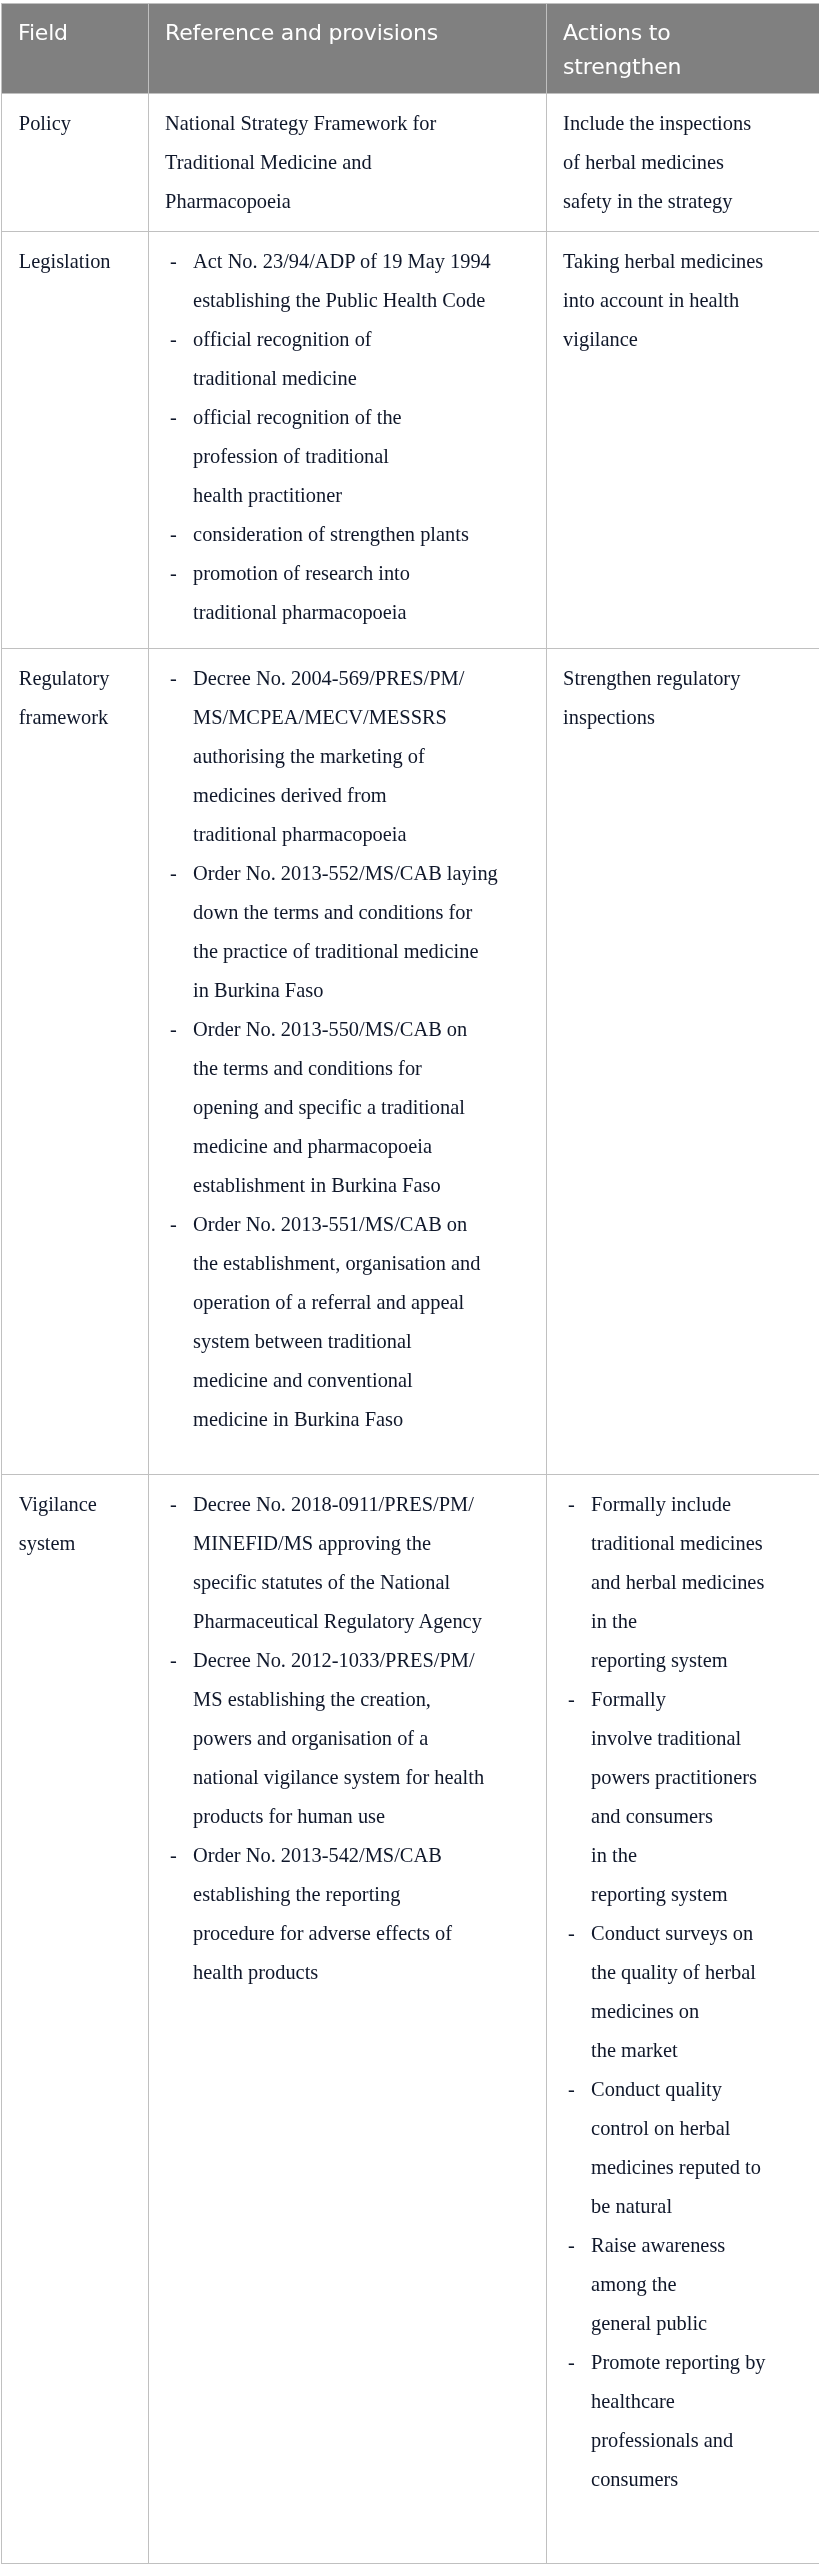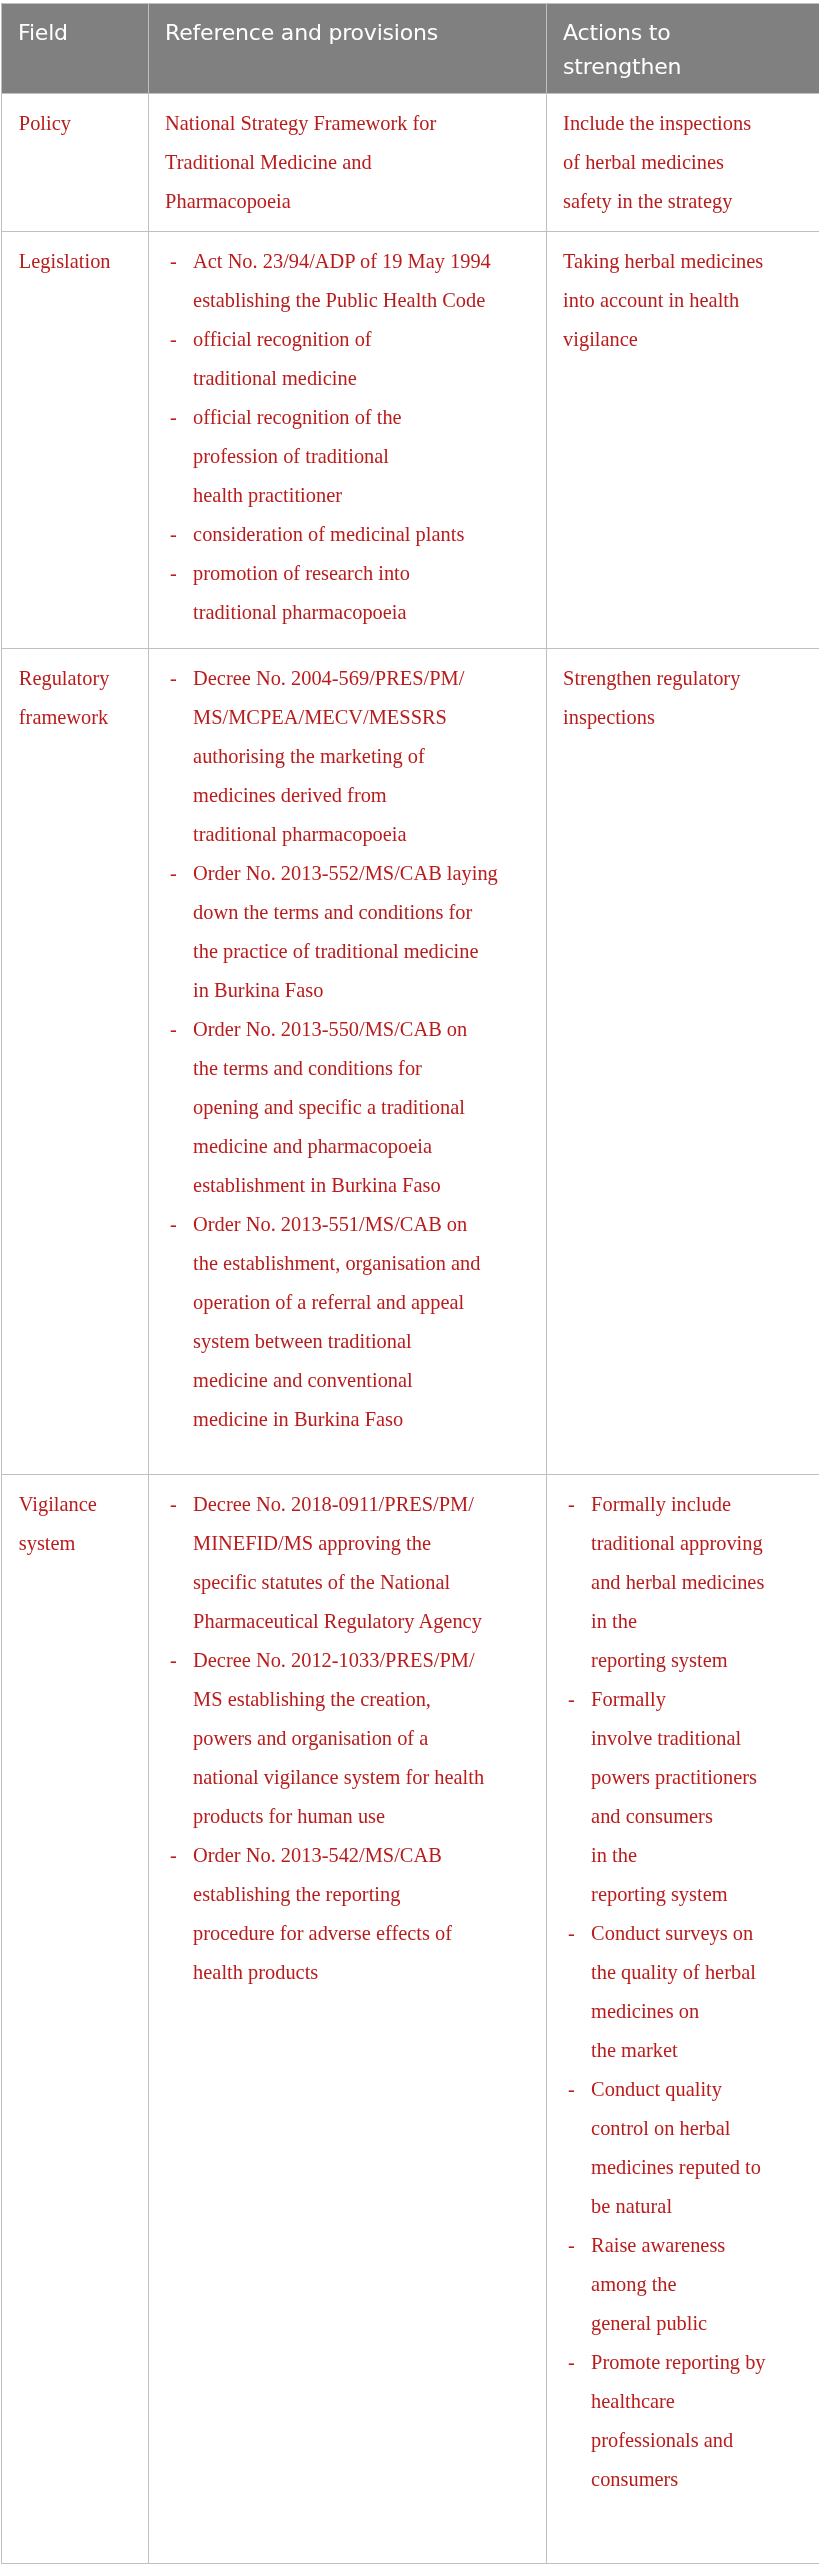--- a/index.html
+++ b/index.html
@@ -40,21 +40,21 @@
     padding: 11.4px 16.3px 0 16.3px;
     height: 77px;
     box-sizing: border-box;
     height: 90px;
     letter-spacing: -0.2px;
   }
   tbody td {
     font-family: "Liberation Serif", serif;
     font-size: 20.4px;
     line-height: 39px;
-    color: #b91c1c;
+    color: #0f172a;
     padding: 9.8px 14.7px 9.8px 16.3px;
   }
   tbody tr.row-policy td { height: 112px; }
   tbody tr.row-legislation td { height: 397px; margin-left: 32px; }
   tbody tr.row-regulatory td { height: 805px; }
   tbody tr.row-vigilance td { height: 1068px; }
   .line { display: block; white-space: nowrap; }
   ul.dash {
     list-style: none;
     margin: 0;
@@ -130,21 +130,21 @@
               <span class="line">traditional medicine</span>
             </li>
             <li>
               <span class="dash-mark">-</span>
               <span class="line">official recognition of the</span>
               <span class="line">profession of traditional</span>
               <span class="line">health practitioner</span>
             </li>
             <li>
               <span class="dash-mark">-</span>
-              <span class="line">consideration of medicinal plants</span>
+              <span class="line">consideration of strengthen plants</span>
             </li>
             <li>
               <span class="dash-mark">-</span>
               <span class="line">promotion of research into</span>
               <span class="line">traditional pharmacopoeia</span>
             </li>
           </ul>
         </td>
       <td class="act-cell">
           <span class="line">Taking herbal medicines</span>
@@ -227,21 +227,21 @@
               <span class="line">procedure for adverse effects of</span>
               <span class="line">health products</span>
             </li>
           </ul>
         </td>
       <td class="act-cell">
           <ul class="dash">
             <li>
               <span class="dash-mark">-</span>
               <span class="line">Formally include</span>
-              <span class="line">traditional approving</span>
+              <span class="line">traditional medicines</span>
               <span class="line">and herbal medicines</span>
               <span class="line">in the</span>
               <span class="line">reporting system</span>
             </li>
             <li>
               <span class="dash-mark">-</span>
               <span class="line">Formally</span>
               <span class="line">involve traditional</span>
               <span class="line">powers practitioners</span>
               <span class="line">and consumers</span>

